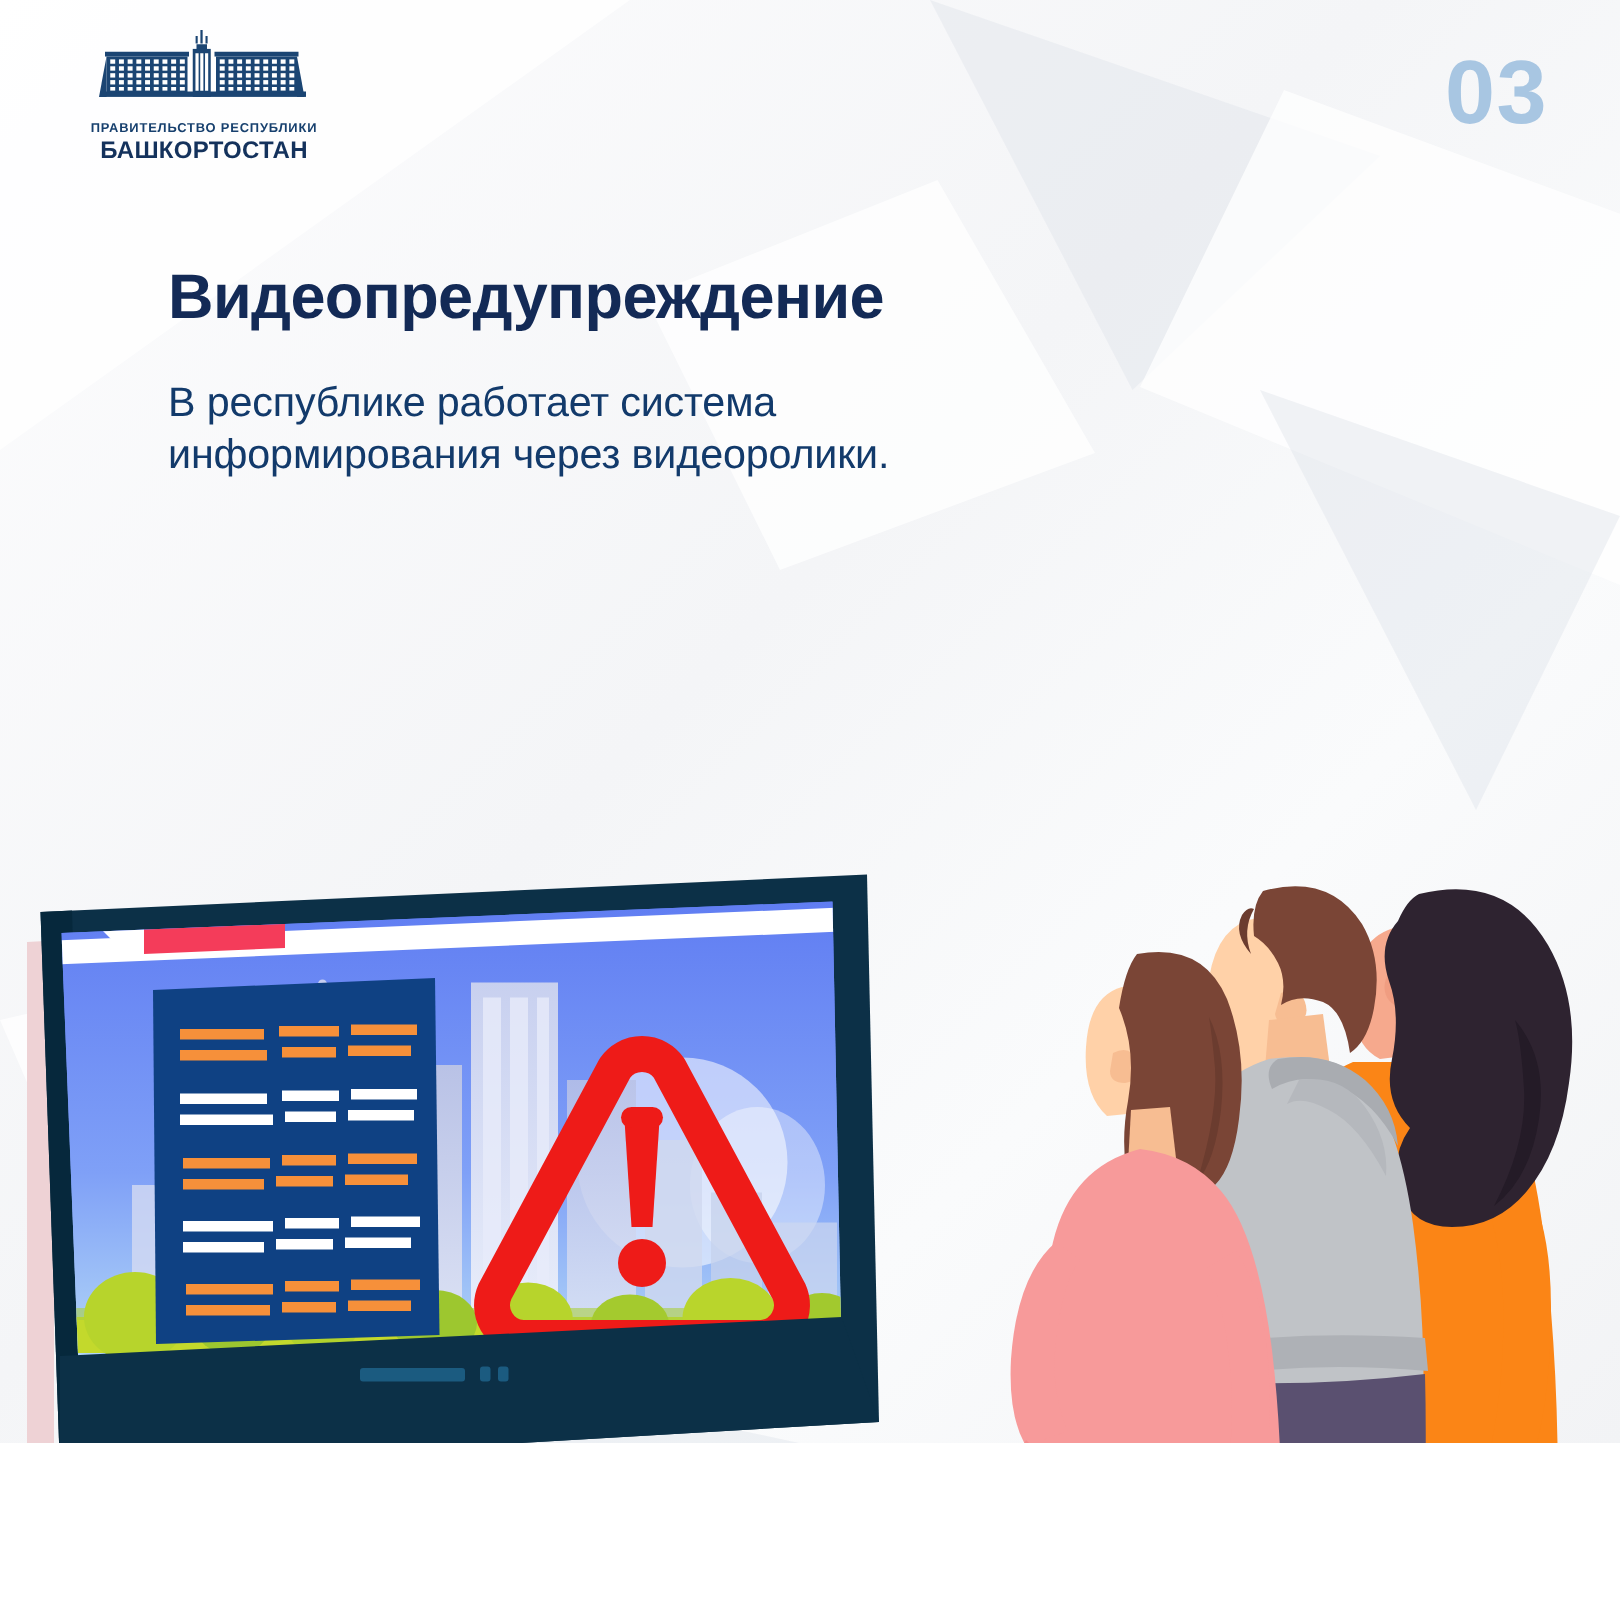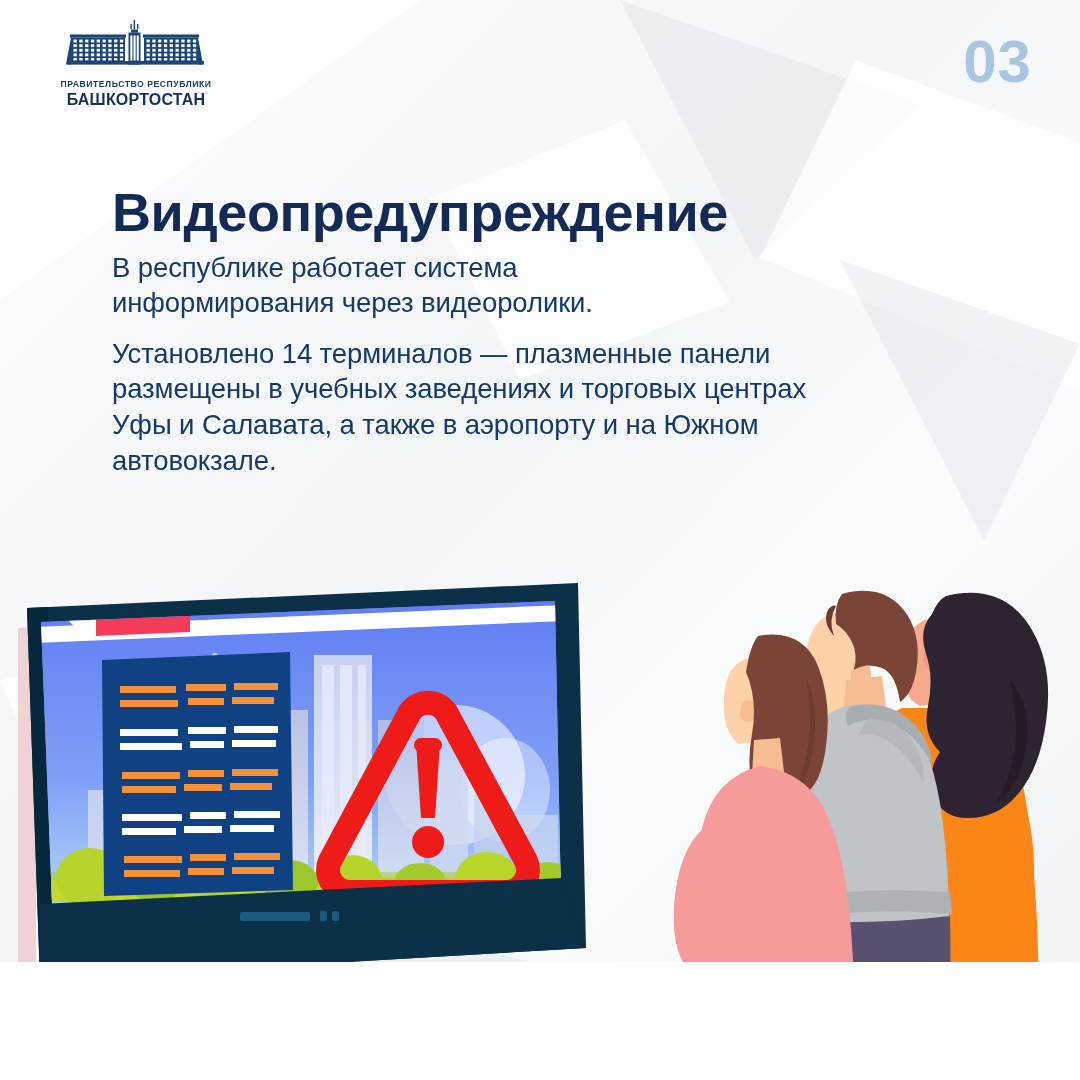--- a/index.html
+++ b/index.html
@@ -72,21 +72,21 @@
     color: #a8c6e2;
     letter-spacing: 1px;
     line-height: 1;
   }
 
   
   .headline {
     position: absolute;
     left: 112px;
     top: 148px;
-    font-size: 54px;
+    font-size: 42px;
     font-weight: bold;
     color: #132a56;
     letter-spacing: -0.4px;
     line-height: 1.05;
   }
   .para {
     position: absolute;
     left: 112px;
     color: #123a6b;
     font-size: 27.5px;
@@ -251,24 +251,20 @@
     <div class="logo-line1">ПРАВИТЕЛЬСТВО РЕСПУБЛИКИ</div>
     <div class="logo-line2">БАШКОРТОСТАН</div>
   </div>
 
   <div class="page-number">03</div>
 
   <h1 class="headline">Видеопредупреждение</h1>
 
   <p class="para para-1">В республике работает система
 информирования через видеоролики.</p>
-  <p class="para para-2">Установлено 14 терминалов — плазменные панели
-размещены в учебных заведениях и торговых центрах
-Уфы и Салавата, а также в аэропорту и на Южном
-автовокзале.</p>
 
   <div class="illus">
     <svg width="1080" height="520" viewBox="0 0 1080 520" aria-hidden="true">
       <defs>
         <clipPath id="screenClip">
           <polygon points="41,62 555,41 561,340 53,368"></polygon>
         </clipPath>
         <linearGradient id="skyGrad" x1="0" y1="0" x2="0" y2="1">
           <stop offset="0%" stop-color="#5f7cf2"></stop>
           <stop offset="55%" stop-color="#7fa0f7"></stop>

